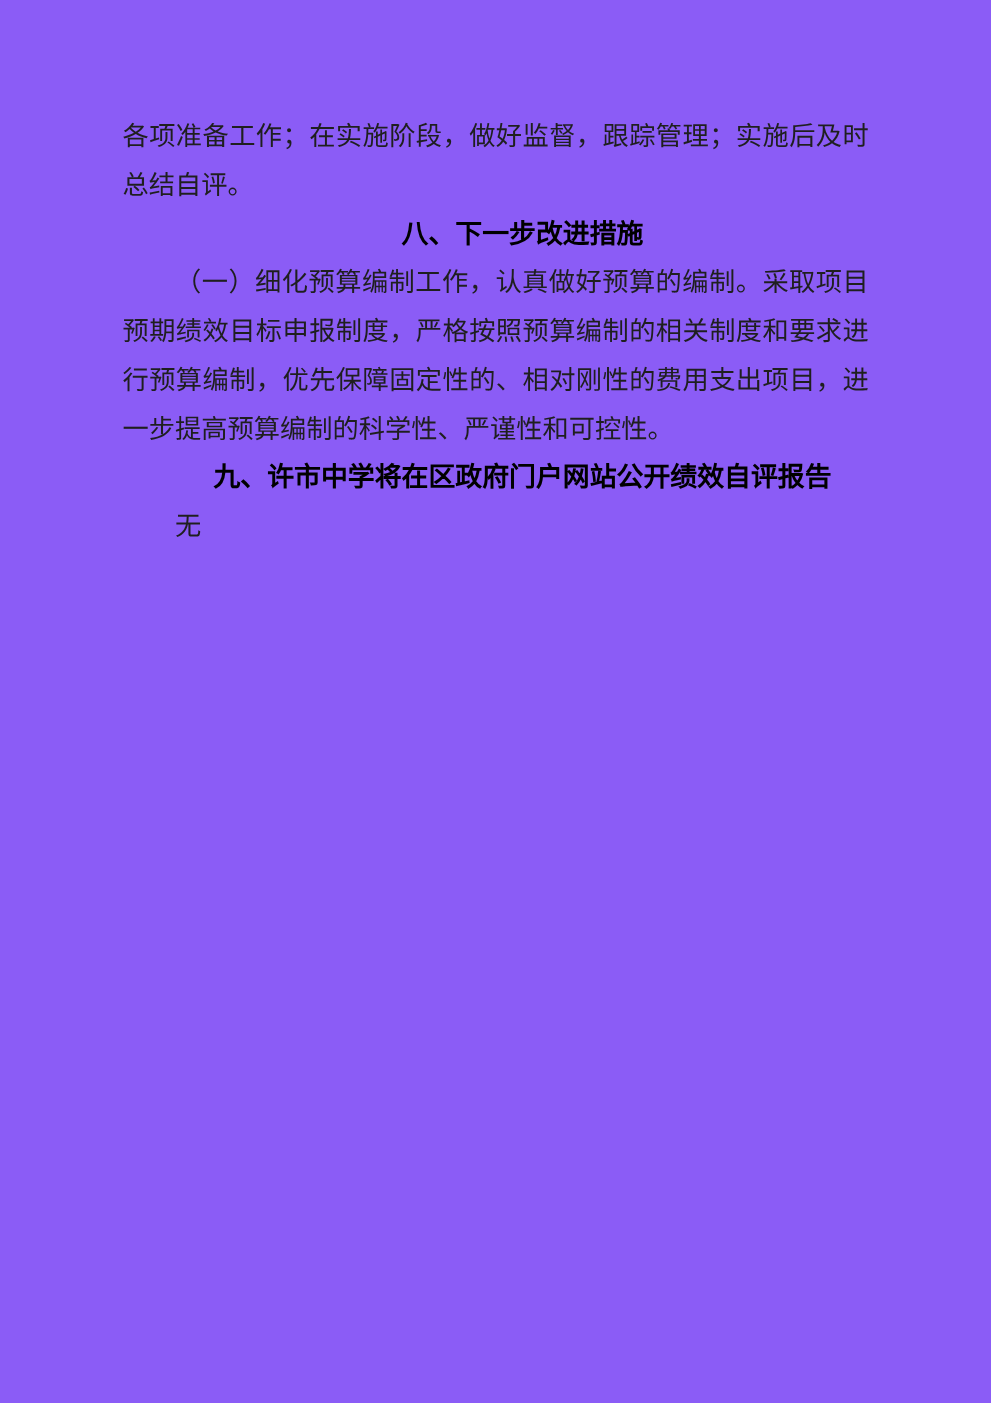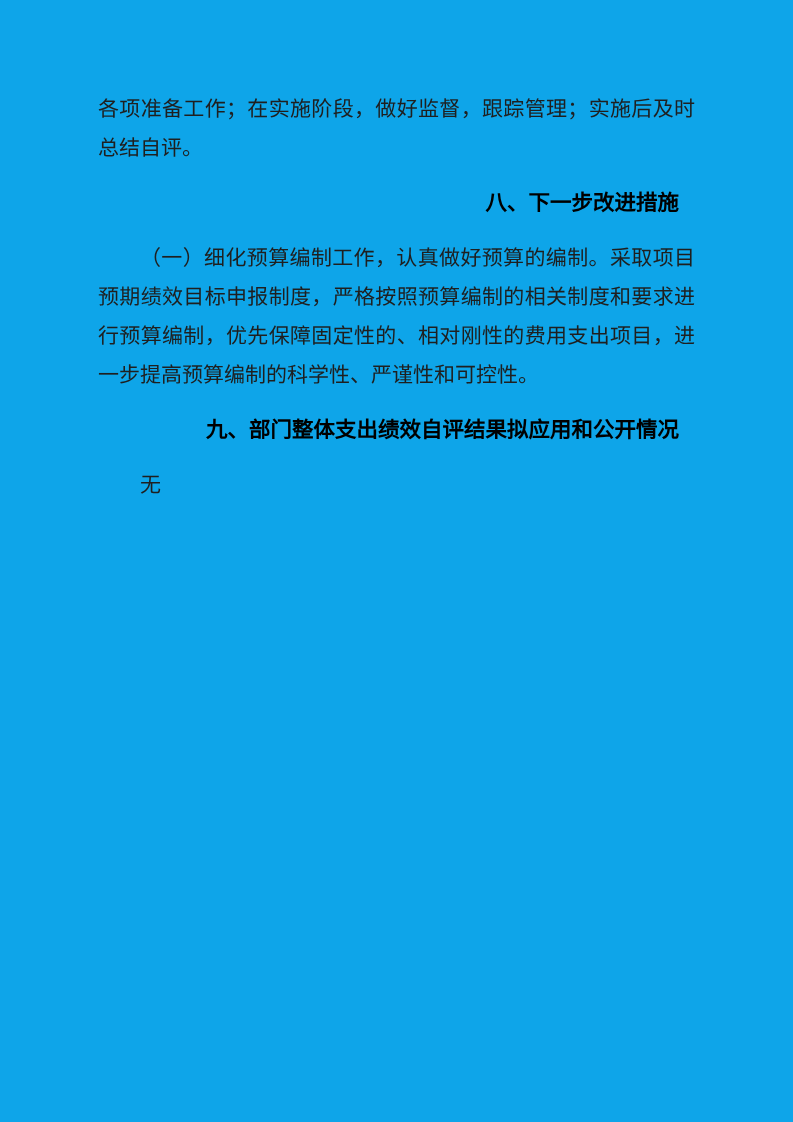--- a/index.html
+++ b/index.html
@@ -25,34 +25,34 @@
   }
   .page p.body-para {
     margin: 0;
     text-indent: 2em;
     word-break: break-all;
   }
   .page p.body-para.no-indent {
     text-indent: 0;
   }
   .page h2.section-heading {
-    margin: 16px;
+    margin: 0;
     font-size: 21.5px;
     line-height: 39px;
     font-weight: bold;
     text-indent: 2em;
     color: #000000;
     font-family: "Liberation Sans", "DejaVu Sans", sans-serif;
-    text-align: right;
+    text-align: center;
   }
 </style>
 </head>
 <body>
 
-<main class="page" style="background: #0ea5e9; color: rgb(31, 31, 31);">
+<main class="page" style="background: #8b5cf6; color: rgb(31, 31, 31);">
   <div id="doc-content">
       <p class="body-para no-indent">各项准备工作；在实施阶段，做好监督，跟踪管理；实施后及时总结自评。</p>
       <h2 class="section-heading" style="color: rgb(0, 0, 0);">八、下一步改进措施</h2>
       <p class="body-para">（一）细化预算编制工作，认真做好预算的编制。采取项目预期绩效目标申报制度，严格按照预算编制的相关制度和要求进行预算编制，优先保障固定性的、相对刚性的费用支出项目，进一步提高预算编制的科学性、严谨性和可控性。</p>
-      <h2 class="section-heading" style="color: rgb(0, 0, 0);">九、部门整体支出绩效自评结果拟应用和公开情况</h2>
+      <h2 class="section-heading" style="color: rgb(0, 0, 0);">九、许市中学将在区政府门户网站公开绩效自评报告</h2>
       <p class="body-para">无</p>
     </div>
 </main>
 
 </body></html>

